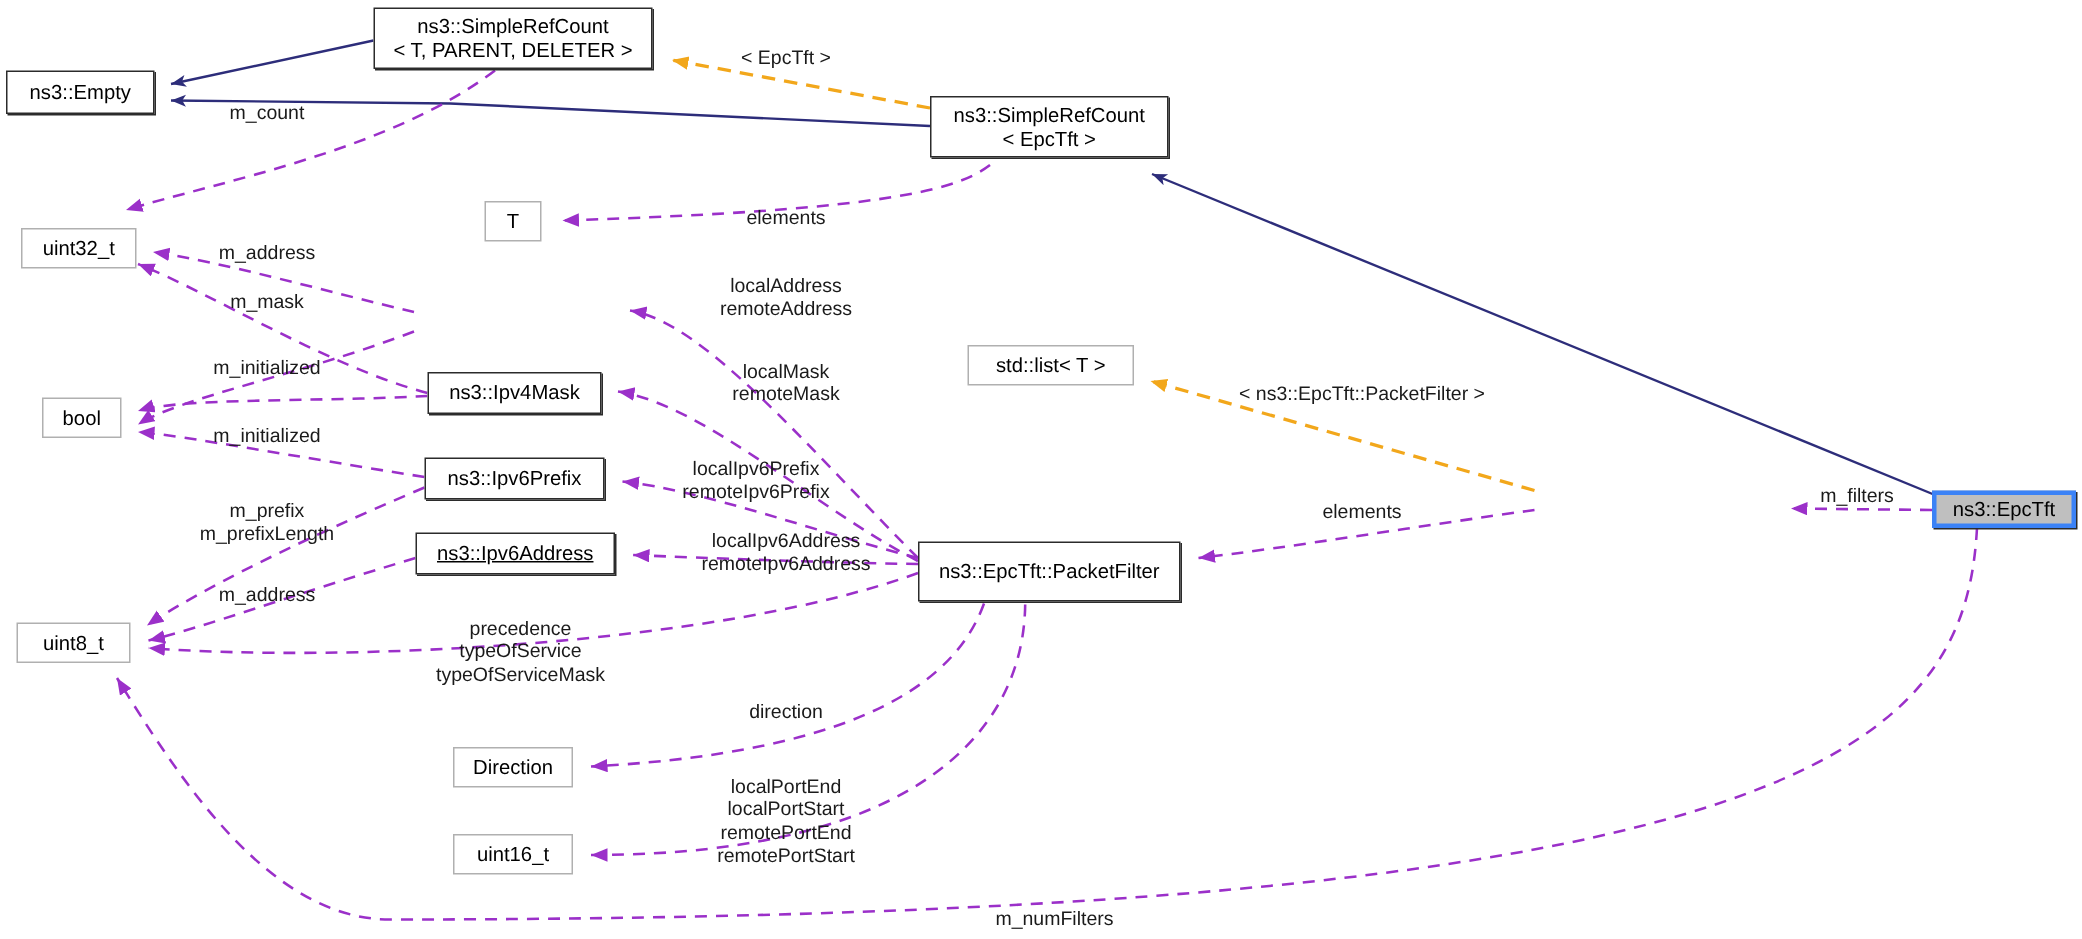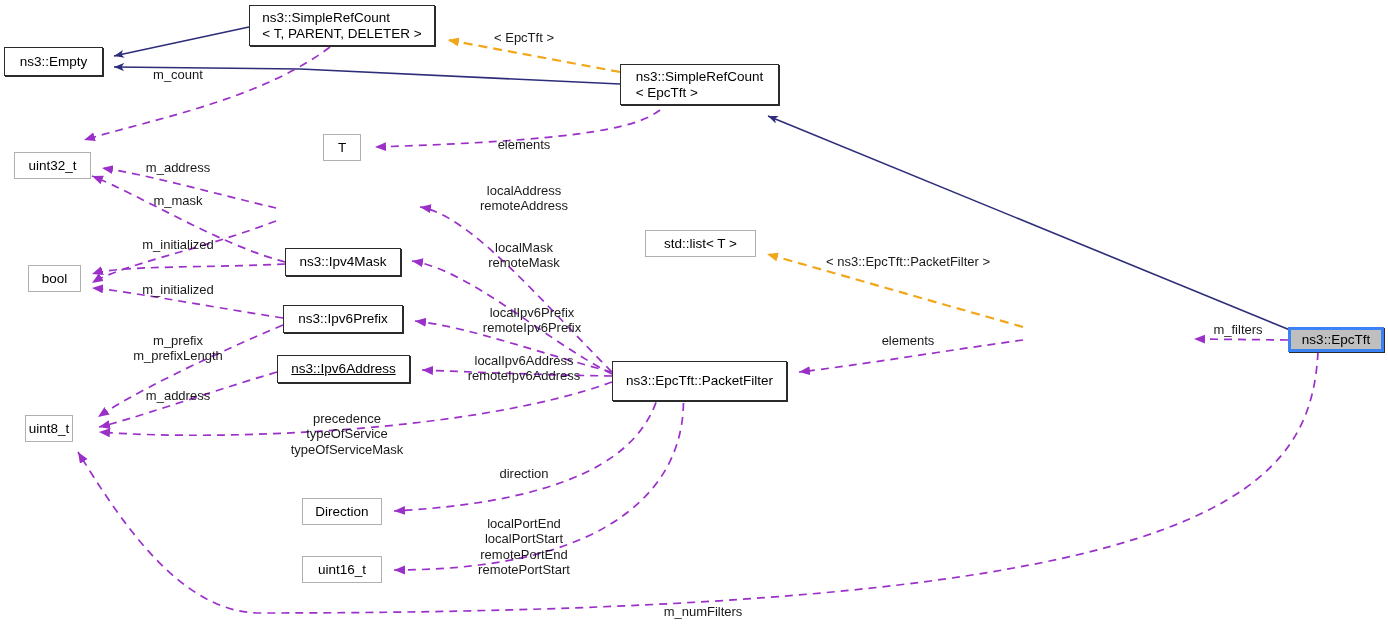--- a/index.html
+++ b/index.html
@@ -21,20 +21,21 @@
     top: 0;
     width: 1388px;
     height: 626px;
   }
   .node {
     position: absolute;
     box-sizing: border-box;
     display: flex;
     align-items: center;
     justify-content: center;
+    text-align: center;
     font-size: 13.5px;
     color: #000000;
     line-height: 1.18;
     background: #ffffff;
     white-space: pre;
     z-index: 5;
   }
   .node.solid {
     border: 1px solid #2b2b2b;
     box-shadow: 1px 1px 0 0 #2b2b2b;
@@ -117,37 +118,37 @@
 &lt; EpcTft &gt;</div>
   <div class="node light" style="left: 323px; top: 134px; width: 38px; height: 27px;">T</div>
   <div class="node light" style="left: 14px; top: 152px; width: 77px; height: 27px;">uint32_t</div>
   <div class="node light" style="left: 645px; top: 230px; width: 111px; height: 27px;">std::list&lt; T &gt;</div>
   <div class="node solid" style="left: 285px; top: 248px; width: 116px; height: 28px;">ns3::Ipv4Mask</div>
   <div class="node light" style="left: 28px; top: 265px; width: 53px; height: 27px;">bool</div>
   <div class="node solid" style="left: 283px; top: 305px; width: 120px; height: 28px;">ns3::Ipv6Prefix</div>
   <div class="node current" style="left: 1288px; top: 327px; width: 96px; height: 25px;">ns3::EpcTft</div>
   <div class="node solid" style="left: 277px; top: 355px; width: 133px; height: 28px; text-decoration: underline;">ns3::Ipv6Address</div>
   <div class="node solid" style="left: 612px; top: 361px; width: 175px; height: 40px;">ns3::EpcTft::PacketFilter</div>
-  <div class="node light" style="left: 25px; top: 415px; width: 48px; height: 27px;">uint8_t</div>
+  <div class="node light" style="left: 11px; top: 415px; width: 76px; height: 27px;">uint8_t</div>
   <div class="node light" style="left: 302px; top: 498px; width: 80px; height: 27px;">Direction</div>
   <div class="node light" style="left: 302px; top: 556px; width: 80px; height: 27px;">uint16_t</div>
 
   <div class="edge-label" style="left: 178px; top: 75px;">m_count</div>
   <div class="edge-label" style="left: 524px; top: 38px;">&lt; EpcTft &gt;</div>
   <div class="edge-label" style="left: 524px; top: 145px;">elements</div>
   <div class="edge-label" style="left: 178px; top: 168px;">m_address</div>
   <div class="edge-label" style="left: 524px; top: 198px;">localAddress
 remoteAddress</div>
   <div class="edge-label" style="left: 178px; top: 201px;">m_mask</div>
   <div class="edge-label" style="left: 178px; top: 245px;">m_initialized</div>
   <div class="edge-label" style="left: 524px; top: 255px;">localMask
 remoteMask</div>
   <div class="edge-label" style="left: 178px; top: 290px;">m_initialized</div>
   <div class="edge-label" style="left: 908px; top: 262px;">&lt; ns3::EpcTft::PacketFilter &gt;</div>
-  <div class="edge-label" style="left: 532px; top: 320px; text-align: center;">localIpv6Prefix
+  <div class="edge-label" style="left: 504px; top: 320px; text-align: center;">localIpv6Prefix
 remoteIpv6Prefix</div>
   <div class="edge-label" style="left: 178px; top: 348px;">m_prefix
 m_prefixLength</div>
   <div class="edge-label" style="left: 908px; top: 341px;">elements</div>
   <div class="edge-label" style="left: 1238px; top: 330px;">m_filters</div>
   <div class="edge-label" style="left: 524px; top: 368px;">localIpv6Address
 remoteIpv6Address</div>
   <div class="edge-label" style="left: 178px; top: 396px;">m_address</div>
   <div class="edge-label" style="left: 347px; top: 415px; margin-top: 19px;">precedence
 typeOfService

